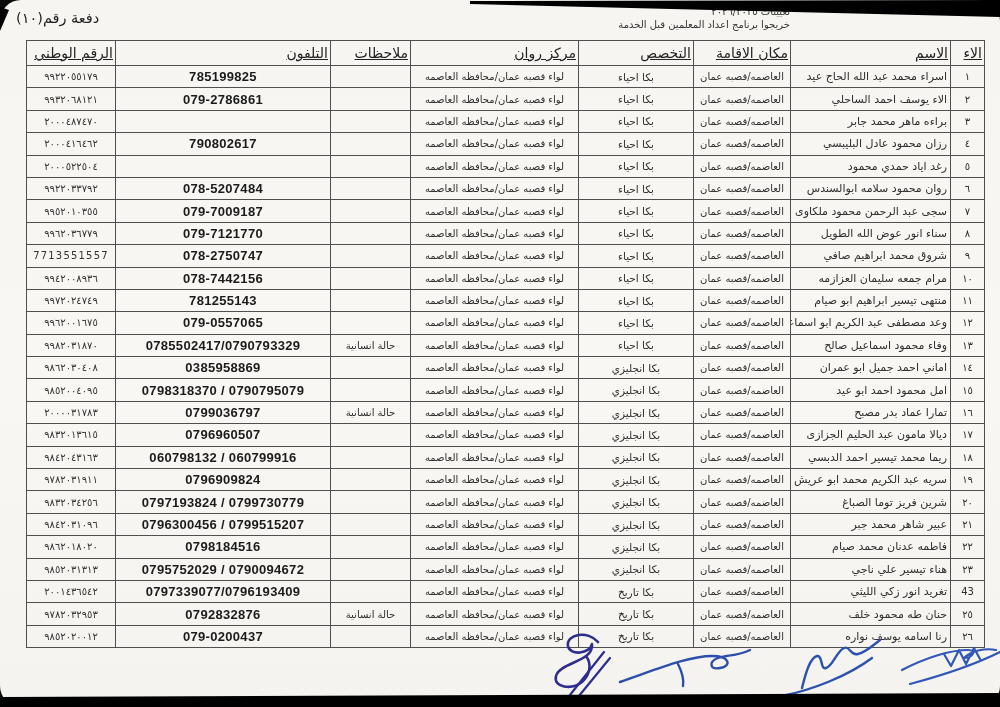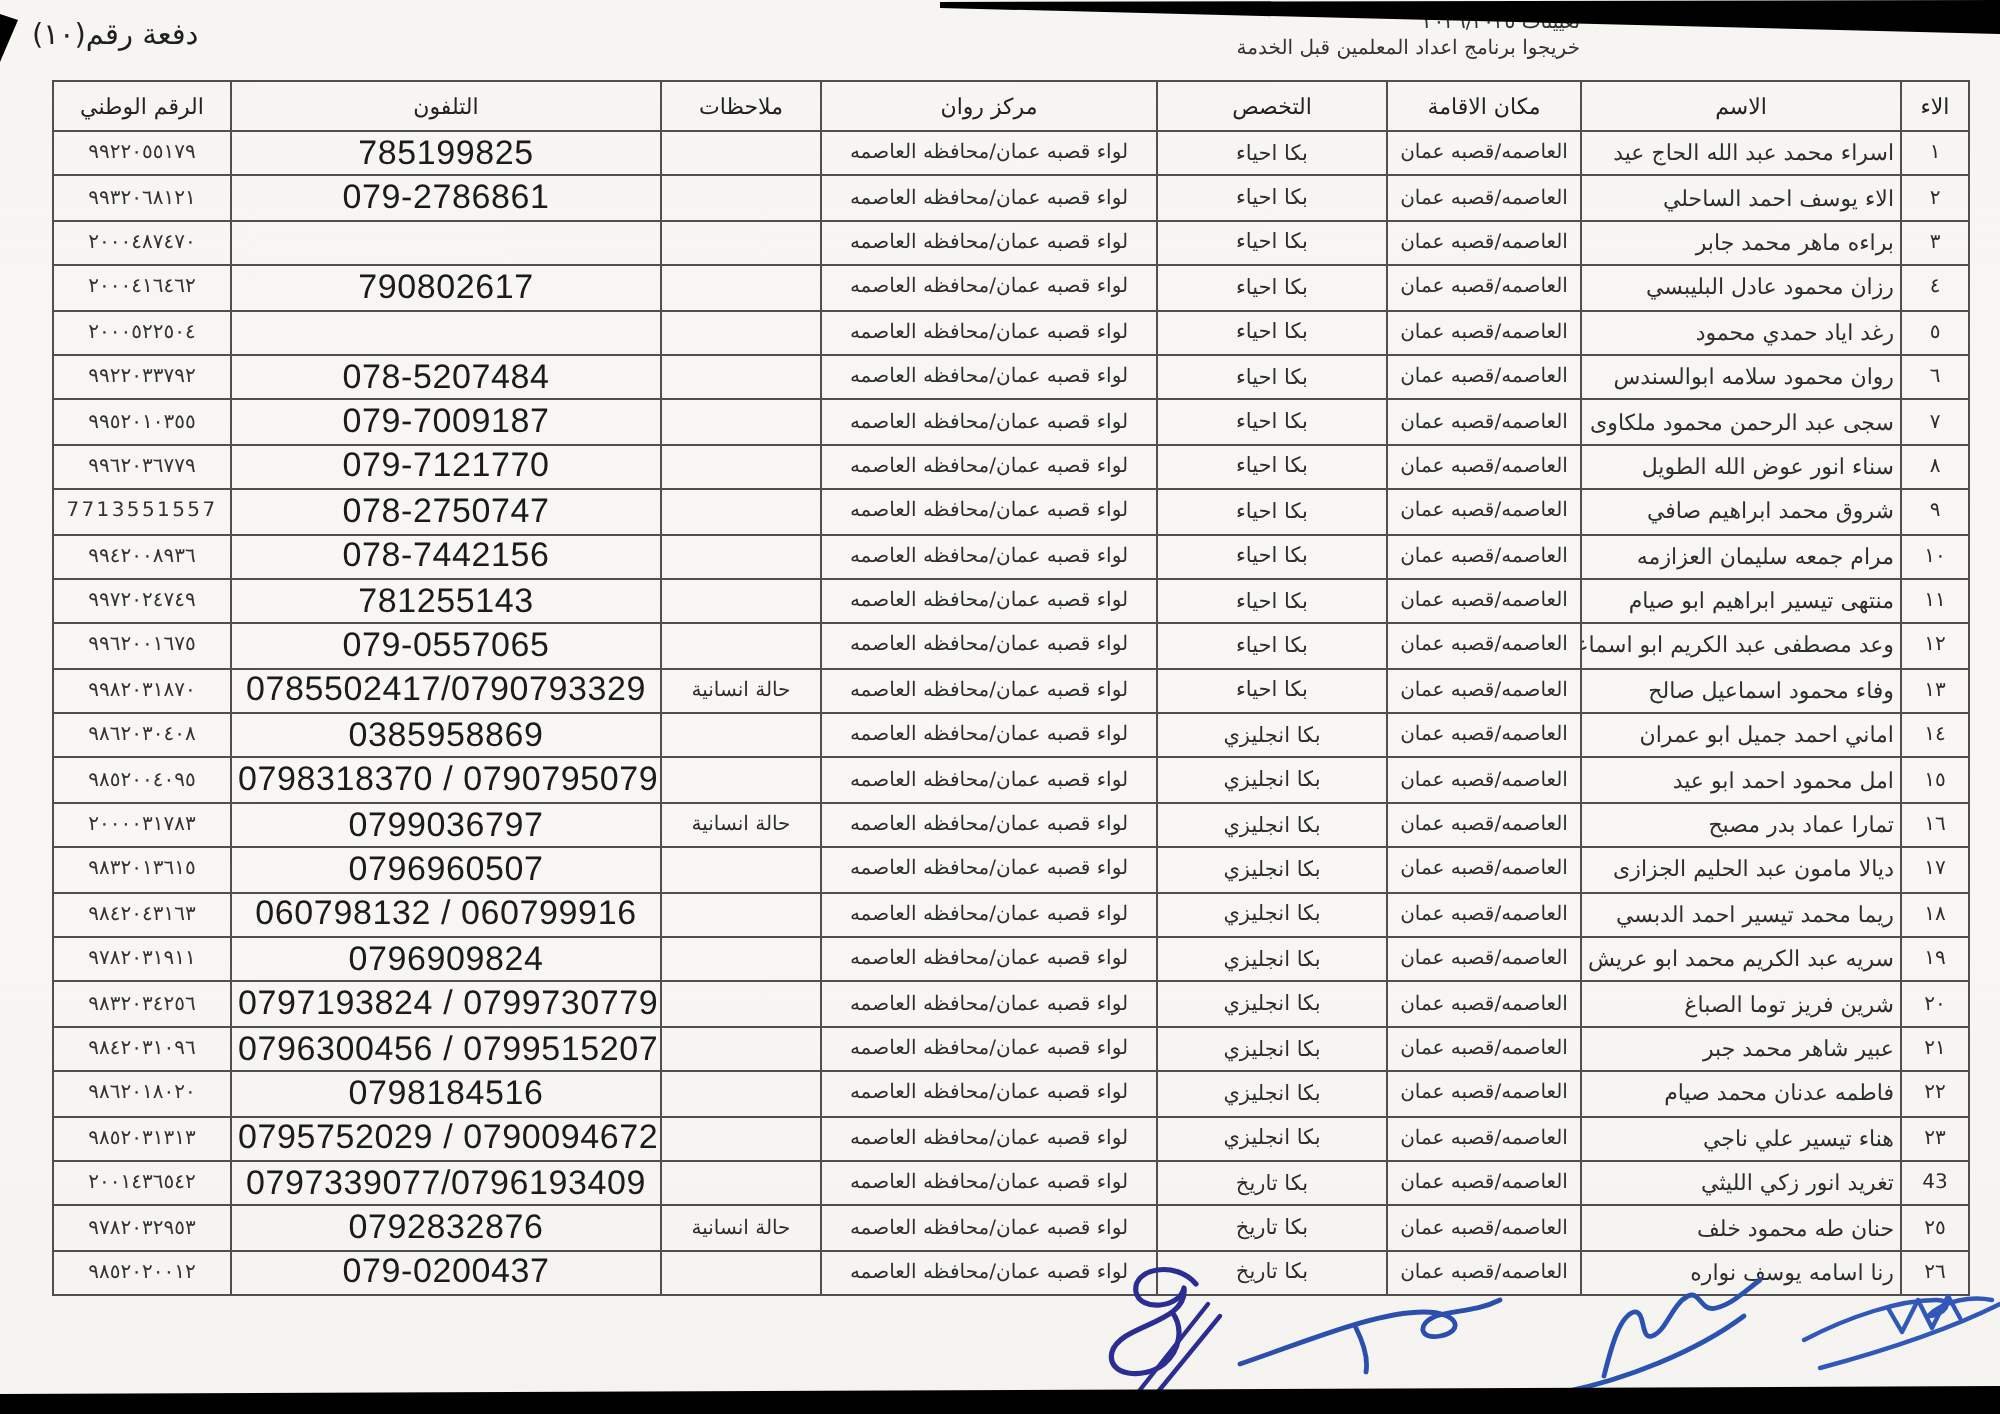--- a/index.html
+++ b/index.html
@@ -4,20 +4,21 @@
 <style>
   html,body{margin:0;padding:0;}
   body{
     width:1000px;height:707px;overflow:hidden;position:relative;
     background:#0b0b0b;
     font-family:"DejaVu Sans", sans-serif;
   }
   .page{
     position:absolute;left:0;top:0;width:1000px;height:707px;
     background:linear-gradient(180deg,#f6f5f1 0%,#f8f7f3 55%,#f4f3ef 100%);
+    border-radius:21px;
   }
   
   .edge-top{
     position:absolute;left:0;top:0;width:1000px;height:20px;background:#000;
     clip-path:polygon(470px 1px,1000px 0px,1000px 17px,470px 4px);
   }
   .edge-corner{
     position:absolute;left:0;top:0;width:12px;height:34px;background:#000;
     clip-path:polygon(0px 7px,9px 10px,0px 31px);
   }
@@ -34,24 +35,24 @@
     font-size:10px;line-height:13px;color:#333;
   }
   table.roster{
     position:absolute;left:26px;top:40px;width:958px;
     border-collapse:collapse;table-layout:fixed;
   }
   .roster th,.roster td{
     border:1px solid #4f4f4f;overflow:hidden;white-space:nowrap;
     font-weight:normal;
   }
-  .roster th{height:24px;font-size:11px;color:#222;text-align:center;padding:0 2px;}
+  .roster th{height:24px;font-size:14px;color:#222;text-align:right;padding:0 2px;text-decoration:underline;}
   .roster td{height:21.4px;font-size:10.5px;color:#2e2e2e;text-align:center;padding:0 3px;}
   td.c-name{text-align:right;font-size:11px;margin-top:20px;}
-  td.c-phone{font-family:"Liberation Sans",sans-serif;font-size:17px;color:#1b1b1b;letter-spacing:.3px;}
+  td.c-phone{font-family:"Liberation Sans",sans-serif;font-size:13px;color:#1b1b1b;letter-spacing:.3px;font-weight:bold;}
   td.c-nid{font-size:10px;letter-spacing:1.2px;color:#333;}
   td.c-num,td.c-res,td.c-work,td.c-notes{font-size:10px;}
   .page-footer{
     position:absolute;left:468px;top:663px;
     font-family:"Liberation Sans",sans-serif;font-size:11.5px;color:#3a3a3a;margin-top:44px;
   }
   .signatures{position:absolute;left:420px;top:628px;}
   .signatures path{fill:none;stroke-linecap:round;stroke-linejoin:round;}
 </style>
 </head>

